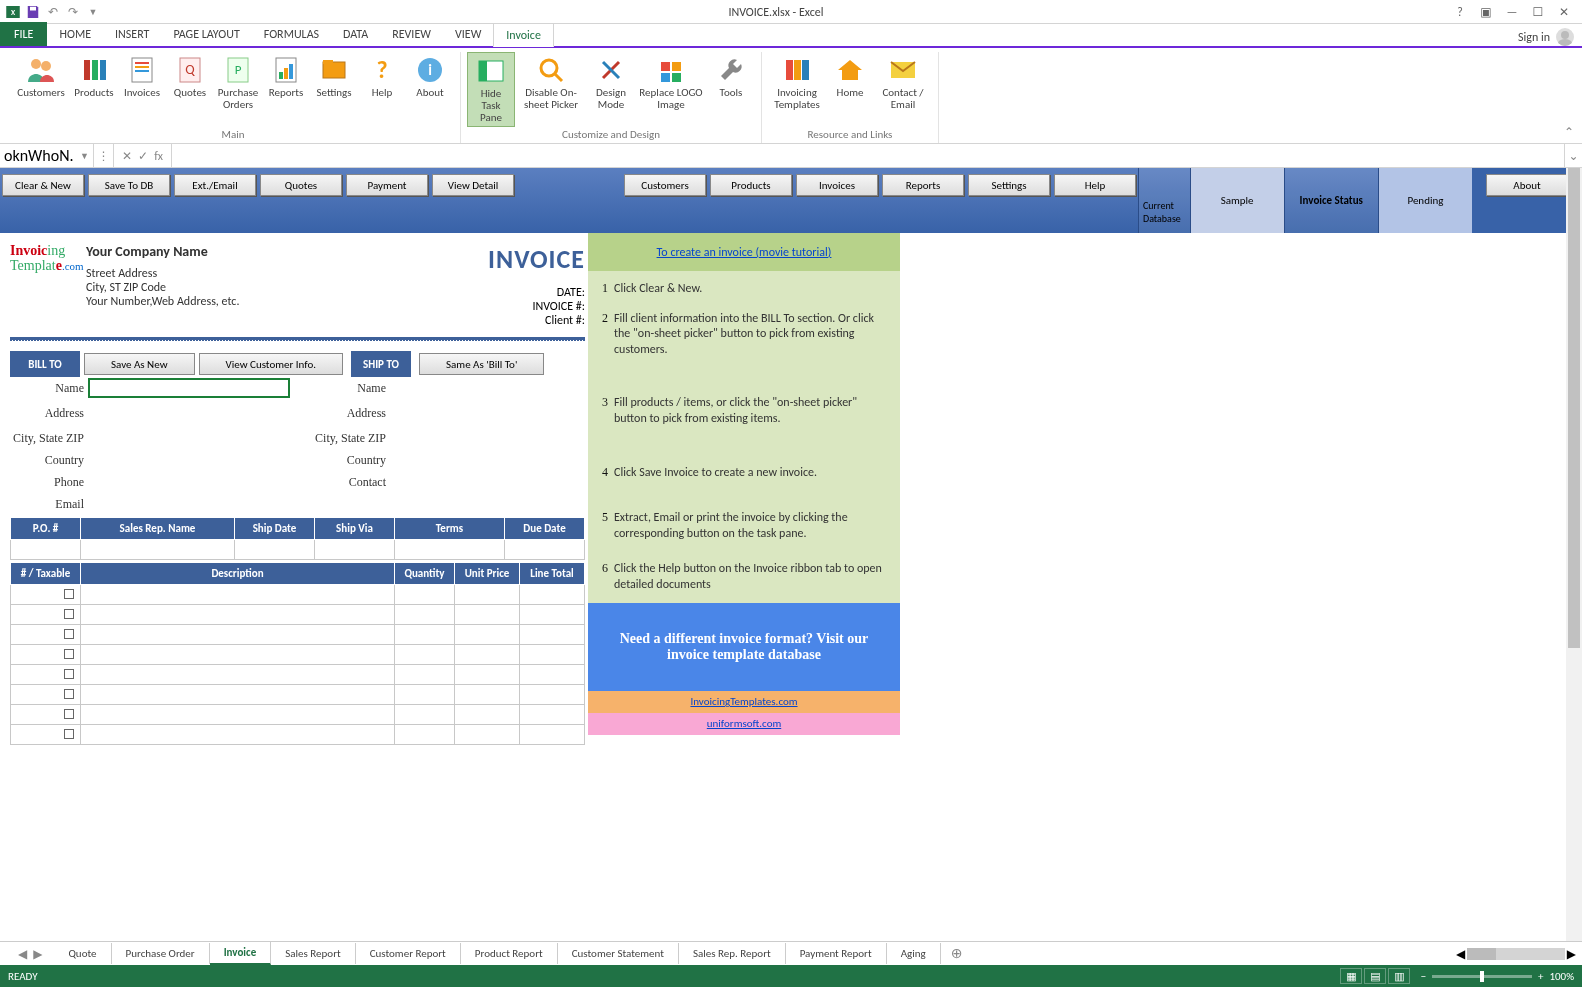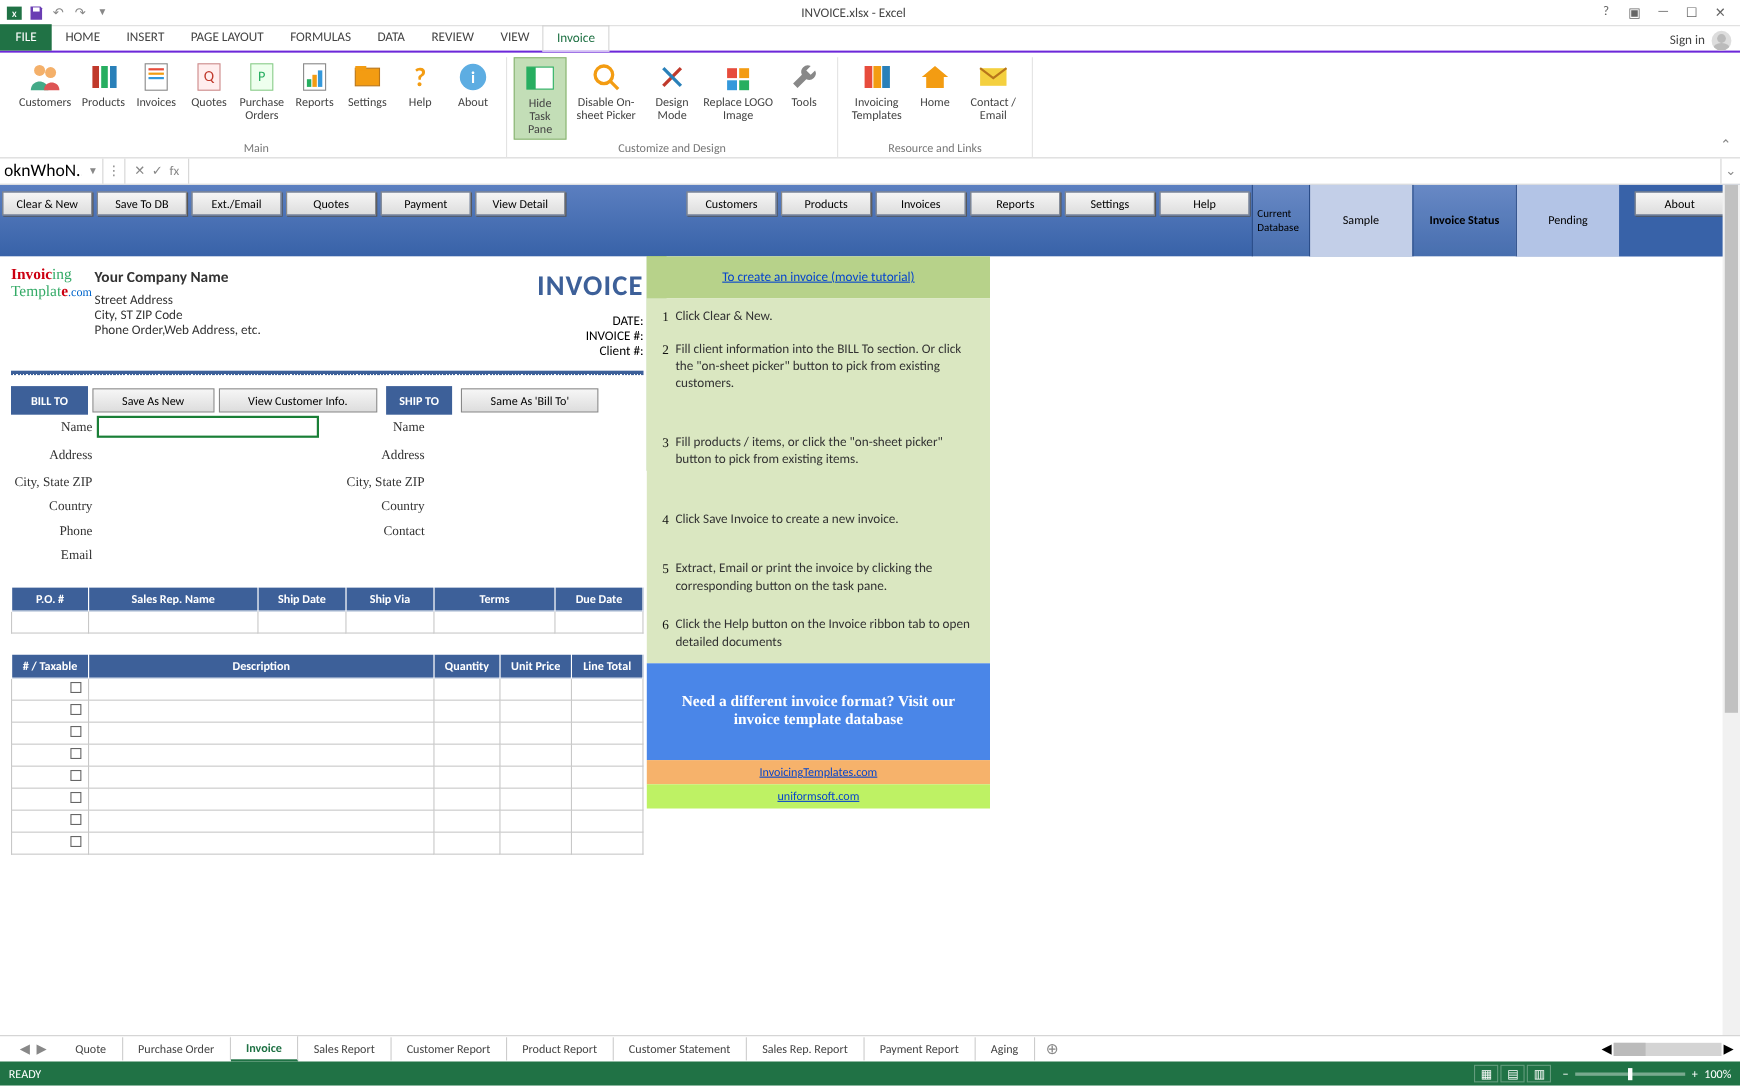--- a/index.html
+++ b/index.html
@@ -78,36 +78,36 @@
 .invoice .rightmeta .ititle { font-size:26px; font-weight:bold; color:#3d6099; letter-spacing:1px; }
 .invoice .hr { height:4px; background:repeating-linear-gradient(90deg,#3d6099 0 2px,transparent 2px 3px); margin:10px 0; border-top:3px solid #3d6099; }
 .invoice .billrow { display:flex; align-items:center; gap:4px; }
 .invoice .billhdr { width:70px; height:26px; background:#3d6099; color:#fff; display:flex; align-items:center; justify-content:center; font-weight:bold; font-size:11px; }
 .invoice .billbtn { height:22px; padding:0 26px; background:linear-gradient(#f6f6f6,#ddd); border:1px solid #888; font-size:11px; display:flex; align-items:center; }
 .invoice .fields { display:flex; }
 .invoice .fieldcol { width:280px; }
 .invoice .frow { display:flex; height:22px; align-items:center; }
 .invoice .flbl { width:78px; text-align:right; padding-right:4px; font-family:Georgia,serif; font-size:12px; color:#333; }
 .invoice .finput { flex:1; height:20px; border:2px solid #1a7f37; background:#fff; }
-.invoice .potable, .invoice .itable { width:100%; border-collapse:collapse; margin-top:18px; }
+.invoice .potable, .invoice .itable { width:100%; border-collapse:collapse; margin-top:2px; }
 .invoice th { background:#3d6099; color:#fff; font-size:11px; padding:4px; border:1px solid #fff; font-weight:bold; }
 .invoice td { border:1px solid #c8c8c8; height:20px; }
 .invoice .chk { width:10px; height:10px; border:1px solid #666; display:inline-block; }
 
 
 .helpcol { position:absolute; left:588px; top:65px; width:312px; }
 .helpcol .tutorial { background:#b7d28a; height:38px; display:flex; align-items:center; justify-content:center; }
 .helpcol .tutorial a { color:#0645cc; text-decoration:underline; font-size:12px; }
 .helpcol .steps { background:#dae7c1; }
 .helpcol .step { display:flex; padding:10px 8px; font-family:Georgia,serif; font-size:12px; color:#333; gap:6px; }
 .helpcol .step .num { width:12px; font-family:serif; text-align:right; color:#111; }
 .helpcol .step .txt { flex:1; line-height:1.3; }
 .helpcol .promo { background:#4a86e8; color:#fff; height:88px; display:flex; align-items:center; justify-content:center; text-align:center; padding:0 20px; font-family:Georgia,serif; font-weight:bold; font-size:14px; }
 .helpcol .link1 { background:#f6b26b; height:22px; display:flex; align-items:center; justify-content:center; }
-.helpcol .link2 { background:#bef264; height:22px; display:flex; align-items:center; justify-content:center; }
+.helpcol .link2 { background:#f9a8d4; height:22px; display:flex; align-items:center; justify-content:center; }
 .helpcol a.small { font-size:11px; color:#0645cc; text-decoration:underline; }
 .greenbar { position:absolute; left:588px; top:65px; width:18px; height:195px; background:#6da832; }
 
 
 .sheettabs { height: 24px; background:#fff; border-top:1px solid #ccc; display:flex; align-items:center; padding:0 6px; gap:0; }
 .sheettabs .navarrows { display:flex; gap:6px; padding:0 12px; color:#888; }
 .sheettabs .tabitem { padding:4px 14px; font-size:11px; border-right:1px solid #ccc; color:#444; white-space:nowrap; }
 .sheettabs .tabitem.active { background:#fff; border-bottom:2px solid #207245; color:#207245; font-weight:bold; }
 .sheettabs .addtab { padding:0 10px; color:#888; font-size:14px; }
 .sheettabs .spacer { flex:1; }
@@ -397,21 +397,21 @@
       </div>
       <div class="btncol">
         <div class="flatbtn">Invoices</div>
         <div class="flatbtn">Reports</div>
       </div>
       <div class="btncol">
         <div class="flatbtn">Settings</div>
         <div class="flatbtn">Help</div>
       </div>
       <div class="dbpane">
-        <div class="dbcell" style="flex:0.5;align-items:flex-start;padding-left:4px;justify-content:flex-end;padding-bottom:20px">
+        <div class="dbcell" style="flex:0.5;align-items:flex-start;padding-left:4px;justify-content:flex-end;padding-bottom:8px">
             <span class="dblbl" style="font-weight:normal;font-size:10px">Current Database</span>
           </div>
         <div class="dbcell light1">
             <span class="dblbl" style="font-weight:normal">Sample</span>
           </div>
         <div class="dbcell">
             <span class="dblbl">Invoice Status</span>
           </div>
         <div class="dbcell light2">
             <span class="dblbl" style="font-weight:normal">Pending</span>
@@ -425,21 +425,21 @@
     <div class="invoice">
       <div class="hdr">
         <div class="logo">
           <span class="l1">Invoic</span><span class="l2">ing</span><br>
           <span class="l2">Templat</span><span class="l1">e</span><span class="l3">.com</span>
         </div>
         <div class="company">
           <div class="cname">Your Company Name</div>
           <div>Street Address</div>
           <div>City, ST  ZIP Code</div>
-          <div>Phone Order,Web Address, etc.</div>
+          <div>Your Number,Web Address, etc.</div>
         </div>
         <div class="rightmeta">
           <div class="ititle">INVOICE</div>
           <div style="height:10px"></div>
           <div>DATE:</div>
           <div>INVOICE #:</div>
           <div>Client #:</div>
         </div>
       </div>
       <div class="hr"></div>

